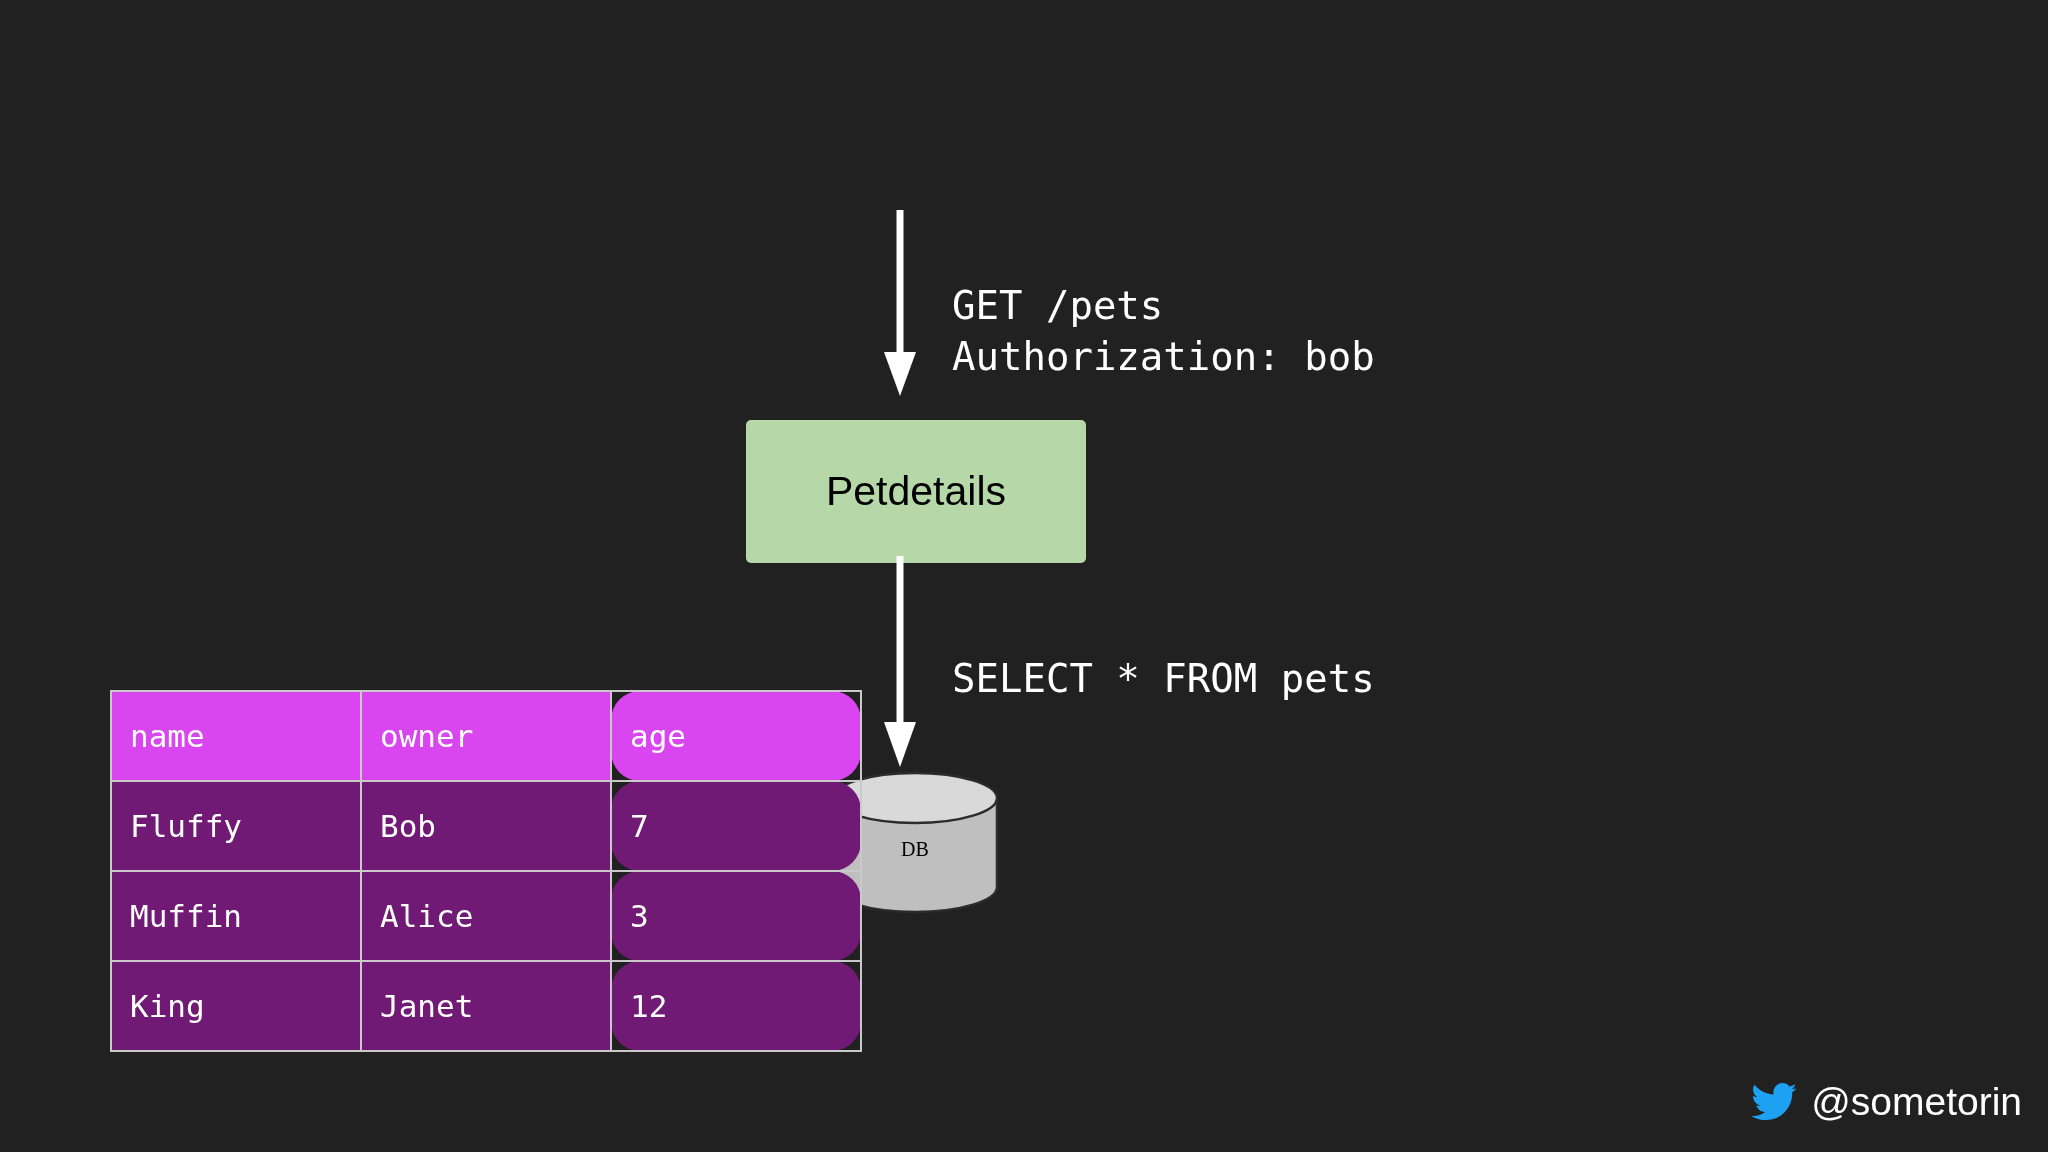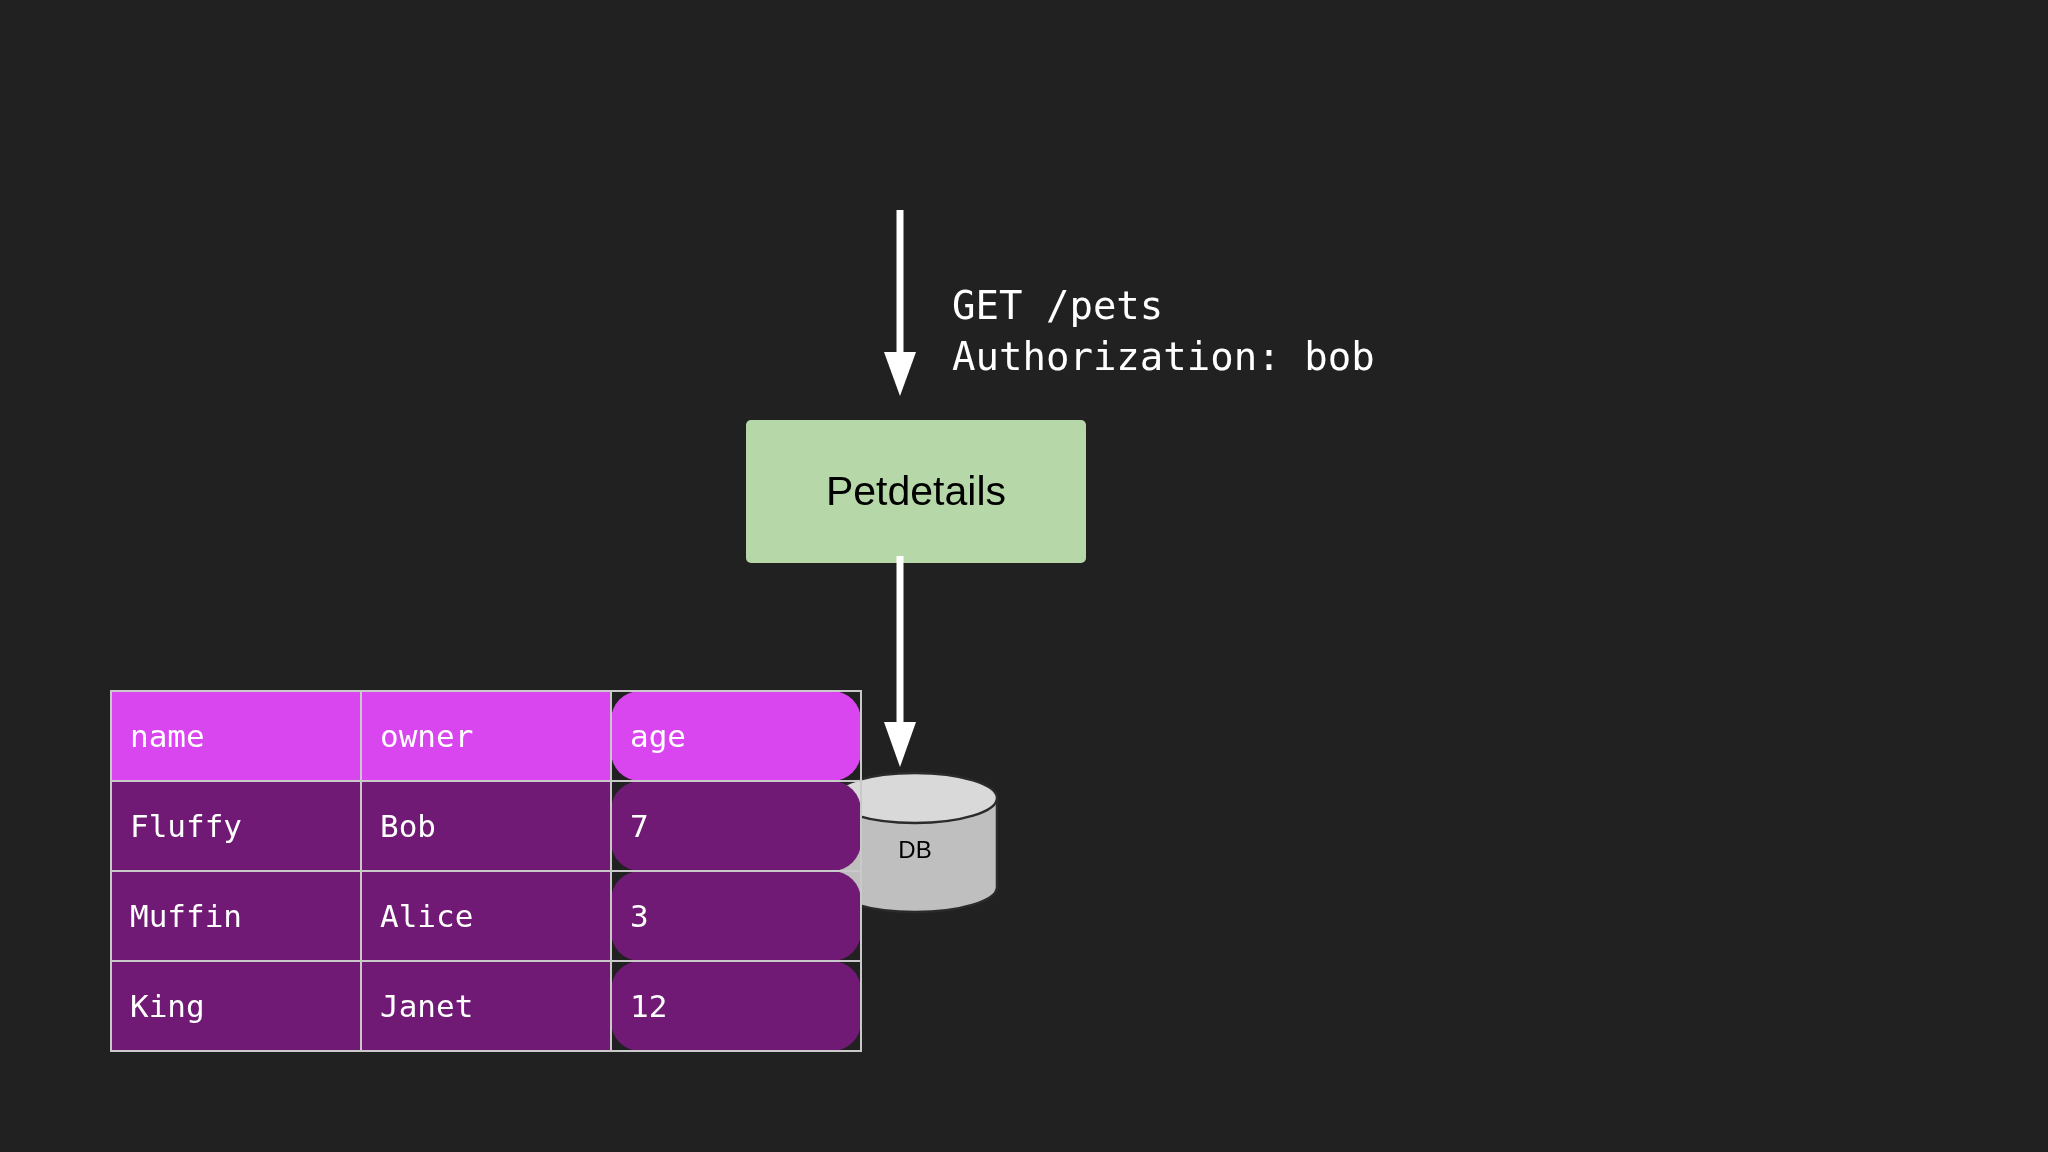--- a/index.html
+++ b/index.html
@@ -76,22 +76,22 @@
   #database-node .db-label {
     position: absolute;
     left: 0;
     top: 0;
     width: 170px;
     height: 145px;
     display: flex;
     align-items: center;
     justify-content: center;
     color: #000000;
-    font-family: Liberation Sans, sans-serif;
-    font-size: 24px;
+    font-family: Liberation Serif, serif;
+    font-size: 20px;
     padding-top: 14px;
     box-sizing: border-box;
   }
 
   
   #results-table {
     position: absolute;
     left: 110px;
     top: 690px;
     border-collapse: collapse;
@@ -148,20 +148,21 @@
 
   <div id="service-node">
     <span class="node-label">Petdetails</span>
   </div>
 
   <svg id="arrow-query" class="arrow-svg" width="40" height="215" viewBox="0 0 40 215">
     <line x1="20" y1="0" x2="20" y2="178" stroke="#ffffff" stroke-width="7"></line>
     <polygon points="20,211 4,166 36,166" fill="#ffffff"></polygon>
   </svg>
 
+  <div id="label-query" class="edge-label">SELECT * FROM pets</div>
 
   <div id="database-node">
     <svg class="db-svg" width="170" height="145" viewBox="0 0 170 145">
       <path d="M3,28 L3,117 A82,25 0 0 0 167,117 L167,28 Z" fill="#bfbfbf" stroke="#2b2b2b" stroke-width="2.5"></path>
       <ellipse cx="85" cy="28" rx="82" ry="25" fill="#d9d9d9" stroke="#2b2b2b" stroke-width="2.5"></ellipse>
     </svg>
     <div class="db-label">DB</div>
   </div>
 
   <table id="results-table">
@@ -184,14 +185,30 @@
         <td class="col-age">3</td>
       </tr>
       <tr>
         <td class="col-name">King</td>
         <td class="col-owner">Janet</td>
         <td class="col-age">12</td>
       </tr>
     </tbody>
   </table>
 
+  <div id="watermark">
+    <svg width="46" height="38" viewBox="0 0 24 20">
+      <path fill="#1da1f2" d="M23.954 2.569c-.885.389-1.83.654-2.825.775
+        1.014-.611 1.794-1.574 2.163-2.723-.951.555-2.005.959-3.127 1.184
+        C19.249.617 17.981 0 16.574 0c-2.717 0-4.92 2.203-4.92 4.917
+        0 .39.045.765.127 1.124C7.728 5.822 4.1 3.884 1.671.942
+        c-.427.722-.666 1.561-.666 2.475 0 1.71.87 3.213 2.188 4.096
+        -.807-.026-1.566-.248-2.228-.616v.061c0 2.385 1.693 4.374 3.946 4.827
+        -.413.112-.849.171-1.296.171-.314 0-.615-.03-.916-.086
+        .631 1.953 2.445 3.377 4.604 3.417-1.68 1.319-3.809 2.105-6.102 2.105
+        -.39 0-.779-.023-1.17-.067 2.189 1.394 4.768 2.209 7.557 2.209
+        9.054 0 13.999-7.496 13.999-13.986 0-.209 0-.42-.015-.63
+        .961-.689 1.8-1.56 2.46-2.548l-.047-.02z"></path>
+    </svg>
+    <span class="handle">@sometorin</span>
+  </div>
 
 </div>
 
 </body></html>

